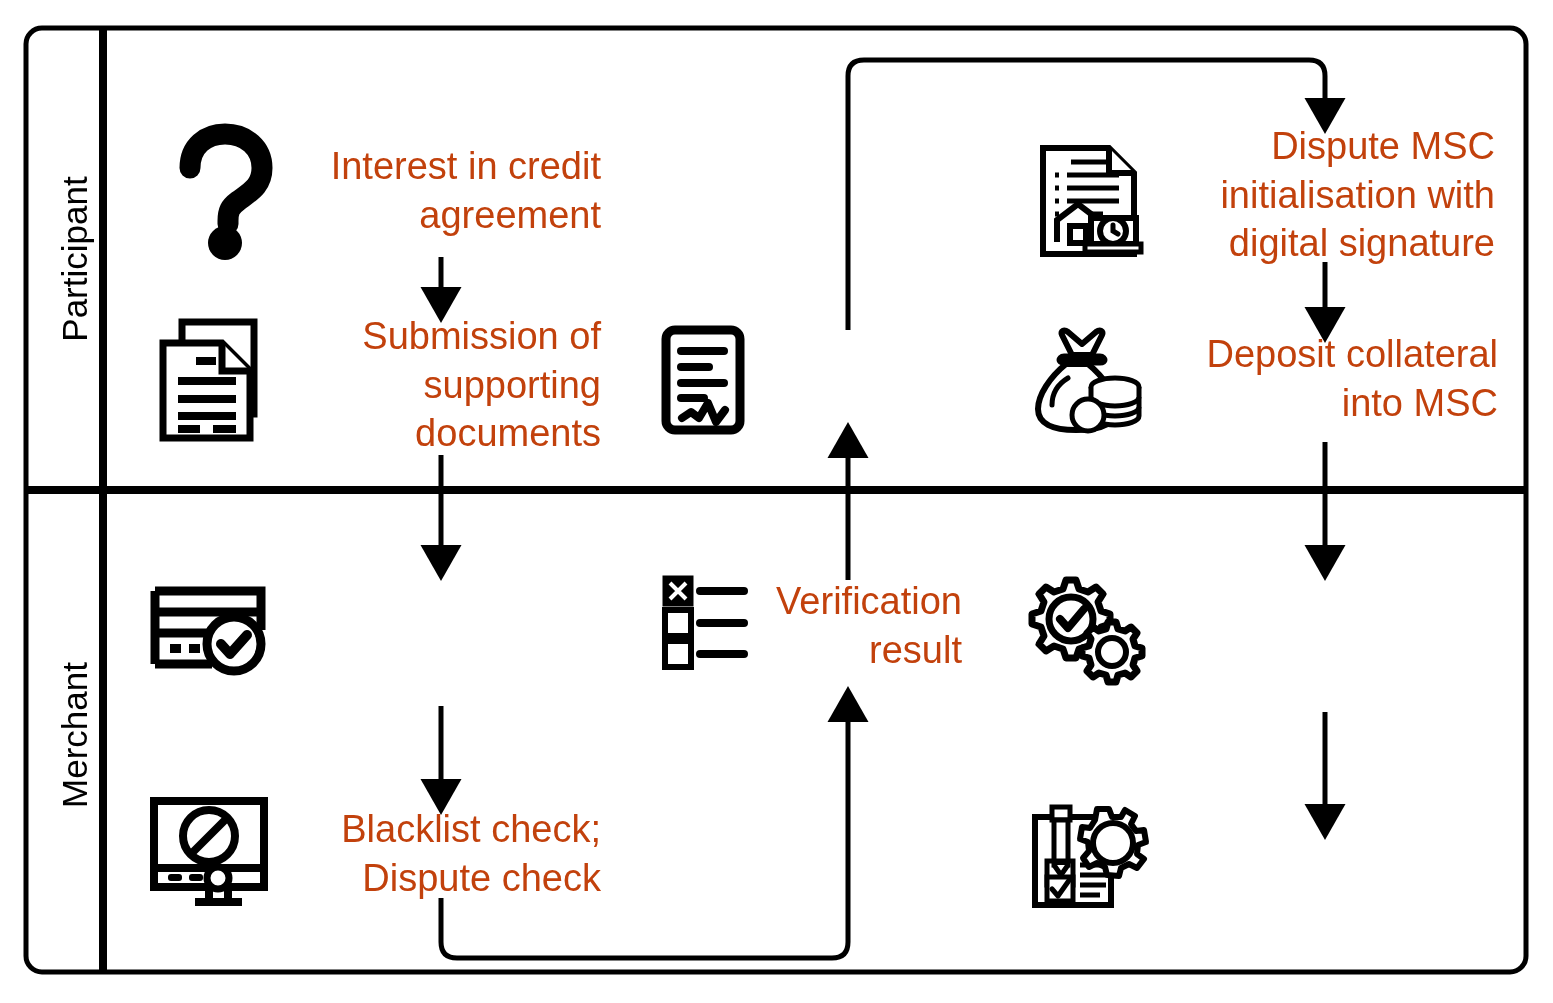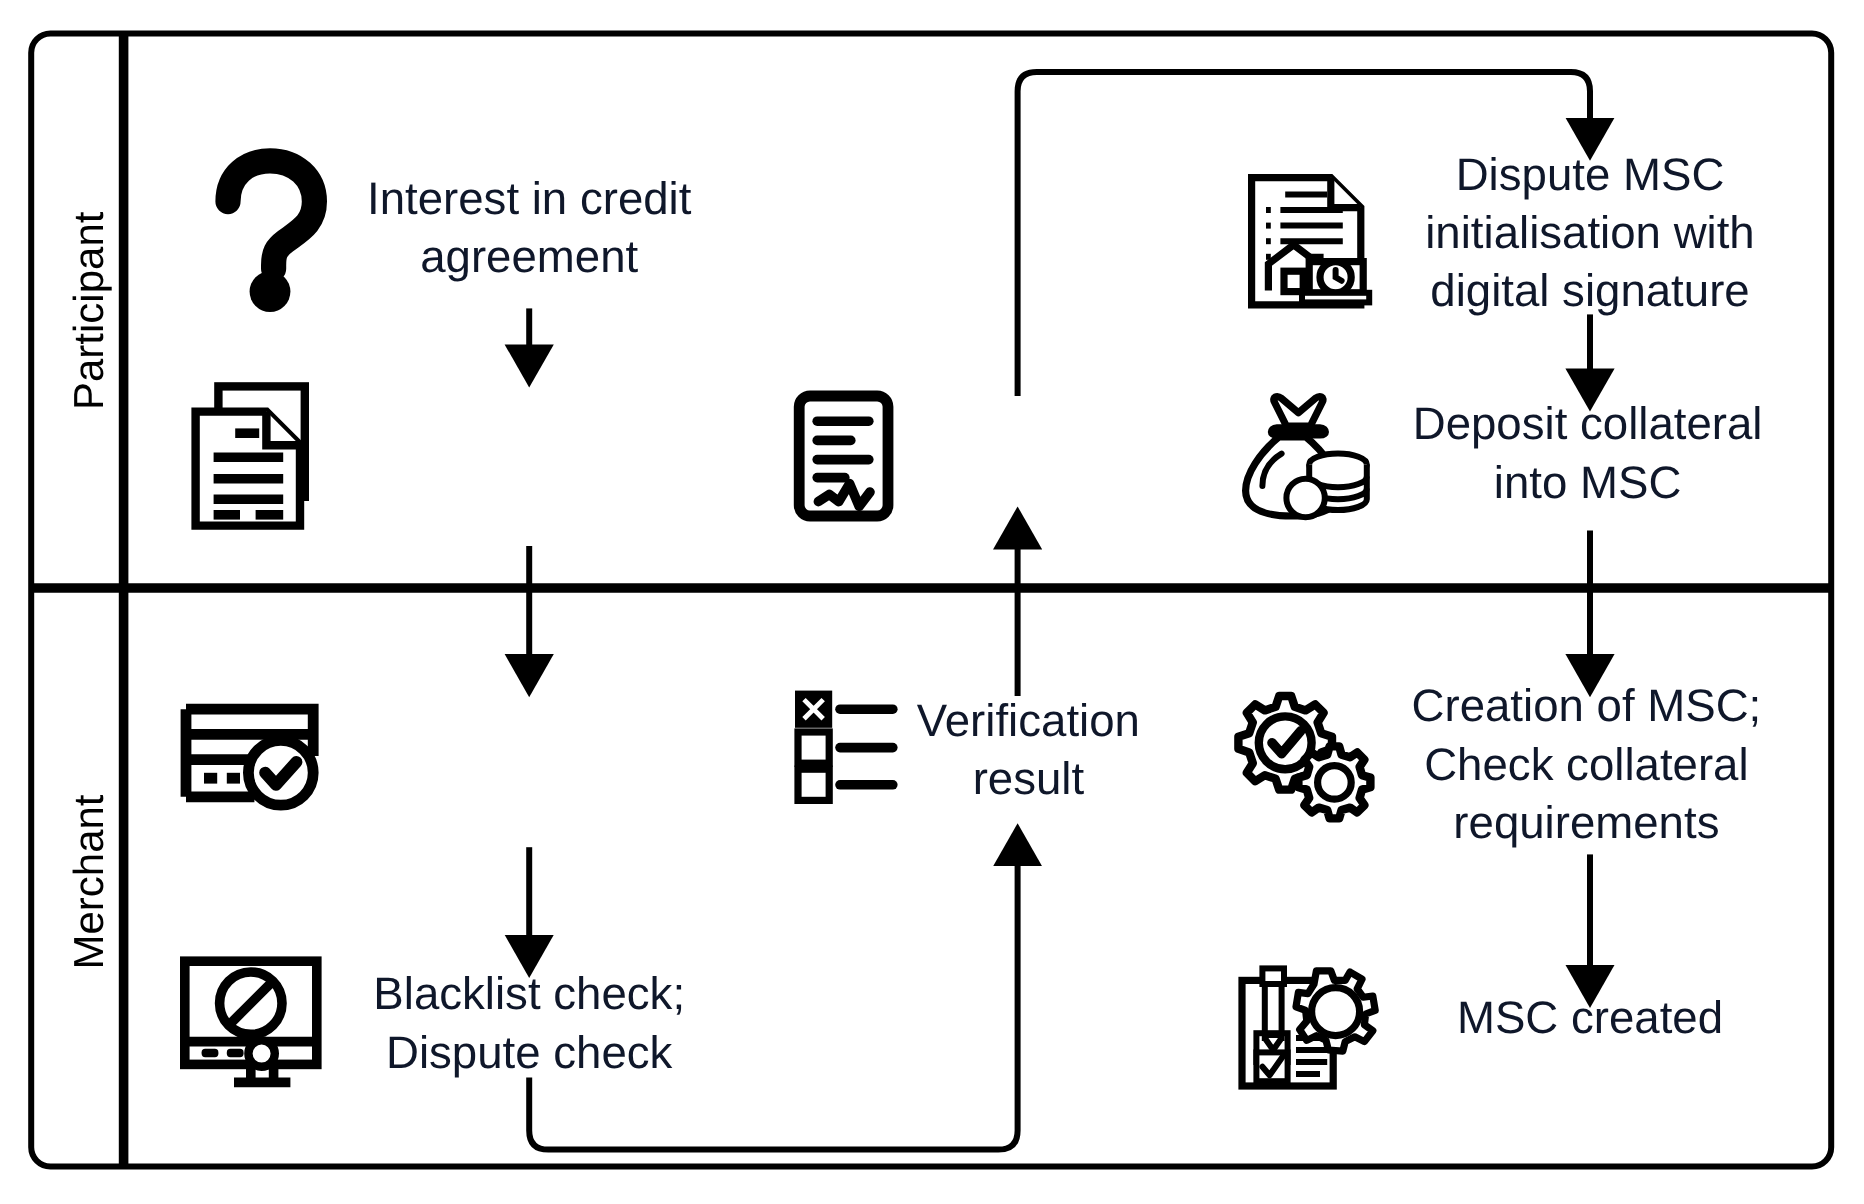--- a/index.html
+++ b/index.html
@@ -30,22 +30,22 @@
     font-size: 35px;
     color: #000000;
     white-space: nowrap;
     transform-origin: 50% 50%;
     letter-spacing: 0px;
   }
   .step-text {
     position: absolute;
     font-size: 38px;
     line-height: 1.28;
-    color: #0f172a;
-    text-align: center;
+    color: #c2410c;
+    text-align: right;
     white-space: pre-line;
   }
   .icon-box {
     position: absolute;
   }
   .icon-box svg {
     display: block;
     overflow: visible;
   }
 </style>
@@ -110,20 +110,23 @@
       <path d="M5 26 L64 26 L92 54 L92 121 L5 121 Z" fill="#fff" stroke="#000" stroke-width="7"></path>
       <path d="M64 26 L64 54 L92 54" fill="#fff" stroke="#000" stroke-width="7"></path>
       <line x1="38" y1="44" x2="58" y2="44" stroke="#000" stroke-width="8"></line>
       <line x1="20" y1="64" x2="78" y2="64" stroke="#000" stroke-width="8"></line>
       <line x1="20" y1="82" x2="78" y2="82" stroke="#000" stroke-width="8"></line>
       <line x1="20" y1="99" x2="78" y2="99" stroke="#000" stroke-width="8"></line>
       <line x1="20" y1="112" x2="42" y2="112" stroke="#000" stroke-width="8"></line>
       <line x1="55" y1="112" x2="78" y2="112" stroke="#000" stroke-width="8"></line>
     </svg>
   </div>
+  <div class="step-text" style="left:281px; top:312px; width:320px;">Submission of
+supporting
+documents</div>
 
   <div class="icon-box" style="left:661px; top:325px;">
     <svg width="84" height="110" viewBox="0 0 84 110">
       <rect x="5" y="5" width="74" height="100" rx="9" ry="9" fill="#fff" stroke="#000" stroke-width="9"></rect>
       <line x1="20" y1="26" x2="63" y2="26" stroke="#000" stroke-width="8" stroke-linecap="round"></line>
       <line x1="20" y1="42" x2="48" y2="42" stroke="#000" stroke-width="8" stroke-linecap="round"></line>
       <line x1="20" y1="58" x2="63" y2="58" stroke="#000" stroke-width="8" stroke-linecap="round"></line>
       <line x1="20" y1="73" x2="43" y2="73" stroke="#000" stroke-width="8" stroke-linecap="round"></line>
       <path d="M21 93 L30 87 L38 93 L47 78 L55 97 L64 85" fill="none" stroke="#000" stroke-width="8" stroke-linecap="round" stroke-linejoin="round"></path>
     </svg>
@@ -225,23 +228,20 @@
                L3 36 L12 33 L15 24 L10 16 L17 9 L25 14 L34 11 Z" fill="#fff" stroke="#000" stroke-width="7" stroke-linejoin="round"></path>
       <circle cx="42" cy="41" r="22" fill="#fff" stroke="#000" stroke-width="7"></circle>
       <path d="M31 41 L39 50 L55 31" fill="none" stroke="#000" stroke-width="8" stroke-linecap="round" stroke-linejoin="round"></path>
       <path d="M79 44 L87 44 L89 51 L96 53 L102 49 L108 55 L104 61 L106 68
                L113 70 L113 78 L106 80 L104 87 L108 93 L102 99 L96 95
                L89 97 L87 104 L79 104 L77 97 L70 95 L64 99 L58 93 L62 87
                L60 80 L53 78 L53 70 L60 68 L62 61 L58 55 L64 49 L70 53 L77 51 Z" fill="#fff" stroke="#000" stroke-width="7" stroke-linejoin="round"></path>
       <circle cx="83" cy="74" r="14" fill="#fff" stroke="#000" stroke-width="6"></circle>
     </svg>
   </div>
-  <div class="step-text" style="left:1152px; top:565px; width:340px;">Creation of MSC;
-Check collateral
-requirements</div>
 
   <div class="icon-box" style="left:1030px; top:805px;">
     <svg width="110" height="104" viewBox="0 0 110 104">
       <rect x="5" y="12" width="76" height="88" fill="#fff" stroke="#000" stroke-width="6"></rect>
       <rect x="22" y="2" width="18" height="13" fill="#fff" stroke="#000" stroke-width="5"></rect>
       <rect x="24" y="15" width="14" height="45" fill="#fff" stroke="#000" stroke-width="5"></rect>
       <path d="M24 60 L31 70 L38 60" fill="#fff" stroke="#000" stroke-width="5" stroke-linejoin="round"></path>
       <rect x="17" y="56" width="26" height="24" fill="none" stroke="#000" stroke-width="5"></rect>
       <rect x="17" y="72" width="26" height="24" fill="#fff" stroke="#000" stroke-width="5"></rect>
       <path d="M22 84 L28 91 L40 74" fill="none" stroke="#000" stroke-width="5" stroke-linecap="round" stroke-linejoin="round"></path>
@@ -249,15 +249,14 @@
       <line x1="50" y1="70" x2="76" y2="70" stroke="#000" stroke-width="5"></line>
       <line x1="50" y1="80" x2="76" y2="80" stroke="#000" stroke-width="5"></line>
       <line x1="50" y1="90" x2="70" y2="90" stroke="#000" stroke-width="5"></line>
       <path d="M67 4 L79 4 L82 12 L91 12 L95 5 L105 11 L101 19 L106 26
                L114 25 L116 37 L108 40 L107 49 L114 54 L107 63 L99 59
                L91 63 L89 71 L77 70 L75 62 L67 58 L59 62 L53 53 L59 46
                L58 37 L50 34 L52 22 L60 23 L65 15 Z" fill="#fff" stroke="#000" stroke-width="6" stroke-linejoin="round"></path>
       <circle cx="83" cy="38" r="20" fill="#fff" stroke="#000" stroke-width="6"></circle>
     </svg>
   </div>
-  <div class="step-text" style="left:1155px; top:825px; width:340px;">MSC created</div>
 
 </div>
 
 </body></html>

